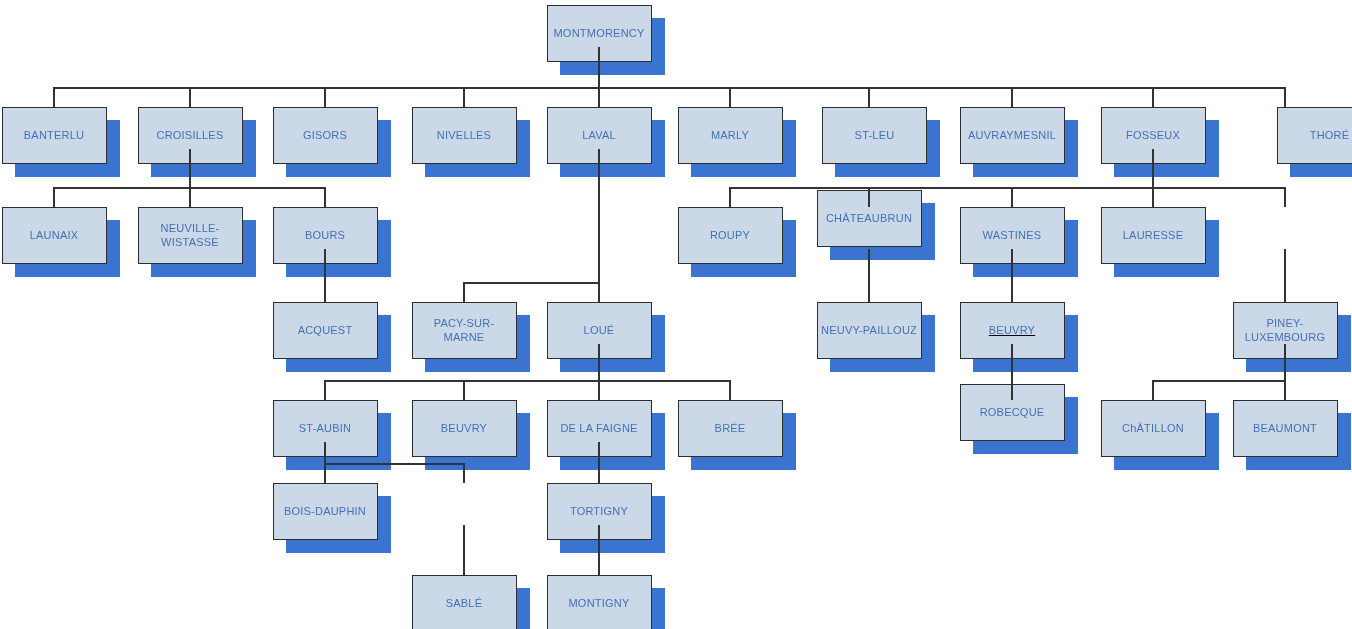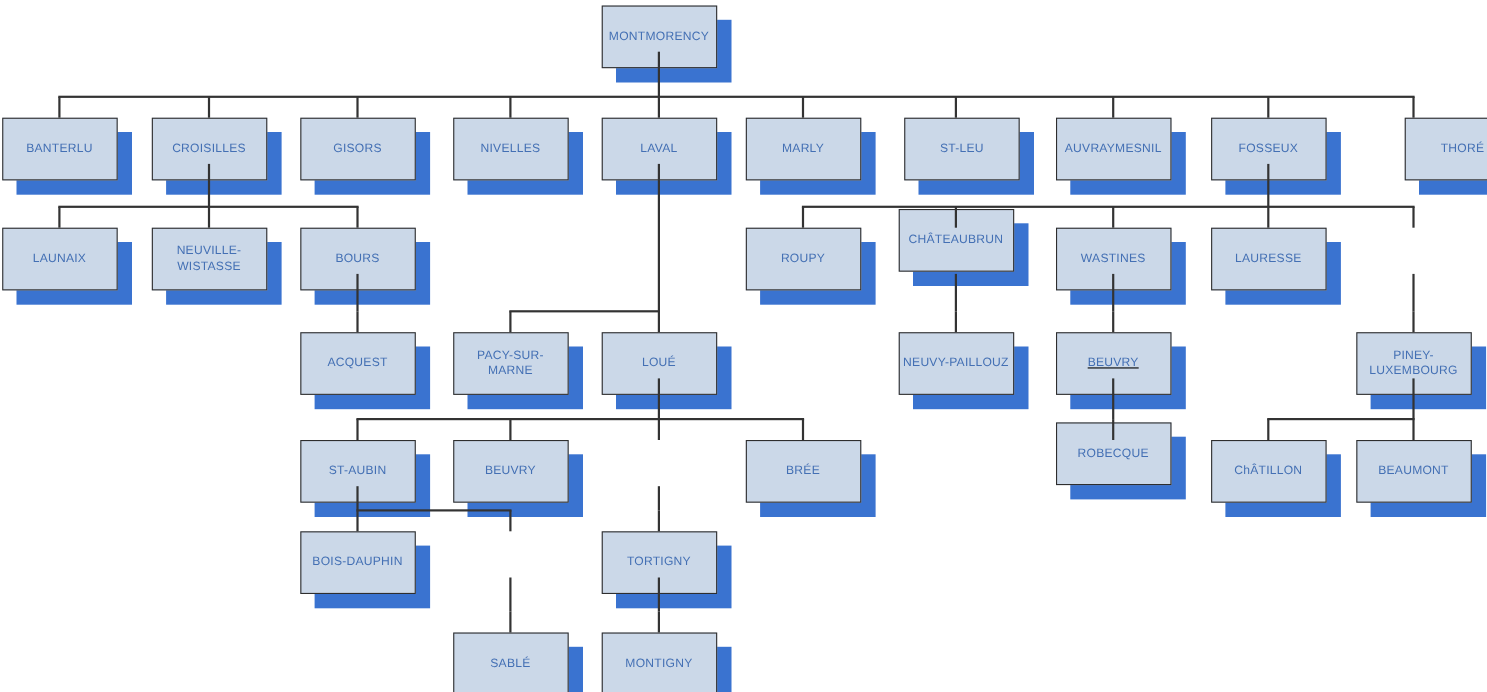--- a/index.html
+++ b/index.html
@@ -176,20 +176,23 @@
     </div>
     <div class="node" style="left: 1232.5px; top: 302px;">
       <span class="lbl">PINEY-LUXEMBOURG</span>
     </div>
     <div class="node" style="left: 272.5px; top: 400px;">
       <span class="lbl">ST-AUBIN</span>
     </div>
     <div class="node" style="left: 411.5px; top: 400px;">
       <span class="lbl">BEUVRY</span>
     </div>
+    <div class="node" style="left: 546.5px; top: 400px;">
+      <span class="lbl">DE LA FAIGNE</span>
+    </div>
     <div class="node" style="left: 677.5px; top: 400px;">
       <span class="lbl">BRÉE</span>
     </div>
     <div class="node" style="left: 959.5px; top: 384px;">
       <span class="lbl">ROBECQUE</span>
     </div>
     <div class="node" style="left: 1100.5px; top: 400px;">
       <span class="lbl">ChÂTILLON</span>
     </div>
     <div class="node" style="left: 1232.5px; top: 400px;">

